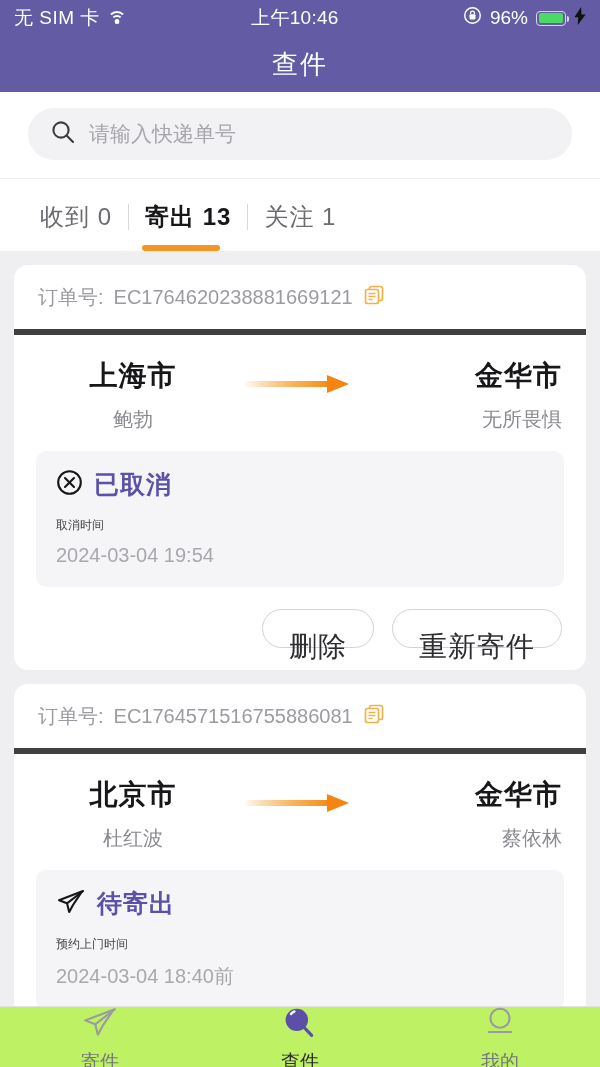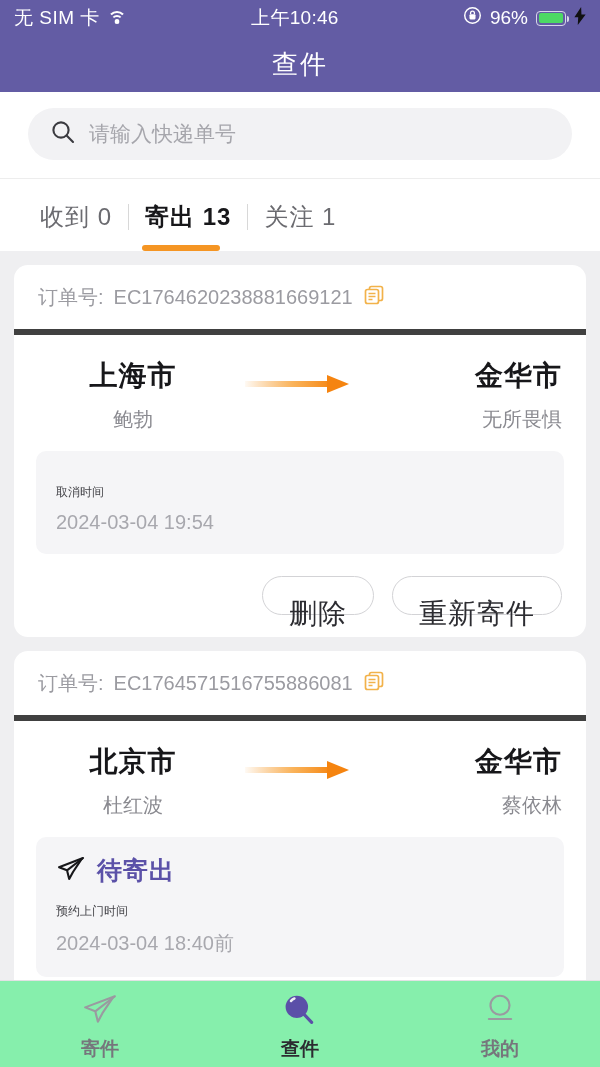--- a/index.html
+++ b/index.html
@@ -94,23 +94,23 @@
   .actions { display: flex; justify-content: flex-end; gap: 18px; padding: 22px 24px 22px; }
   .pill {
     border: 1px solid #d3d3d6; border-radius: 26px; background: #fff;
     padding: 12px 26px; height: 39px; line-height: 50px;
     font-size: 28px; color: #2c2c31; letter-spacing: 1px;
     font-family: inherit;
   }
 
   
   .tabbar {
-    position: absolute; left: 0; bottom: 0; width: 600px; height: 87px;
-    background: #86efac; border-top: 1px solid #e2e2e4;
-    display: flex; align-items: center; font-weight: bold;
+    position: absolute; left: 0; bottom: 0; width: 600px; height: 61px;
+    background: #bef264; border-top: 1px solid #e2e2e4;
+    display: flex; align-items: center;
   }
   .nav-item { flex: 1 1 0; display: flex; flex-direction: column; align-items: center; gap: 6px; padding-top: 7px; }
   .nav-label { font-size: 19px; color: #76767c; }
   .nav-item.active .nav-label { color: #2c2c31; }
 </style>
 </head>
 <body>
 
 <div id="app">
 
@@ -204,20 +204,30 @@
             <rect x="0" y="10" width="88" height="6" fill="url(#ag1)"></rect>
             <path d="M82 4 L104 13 L82 22 Z" fill="#f58410"></path>
           </svg>
         </div>
         <div class="route-col right">
           <div class="city">金华市</div>
           <div class="person">无所畏惧</div>
         </div>
       </div>
       <div class="status-box">
+        <div class="status-row">
+          <span>
+            <svg width="27" height="27" viewBox="0 0 27 27">
+                <circle cx="13.5" cy="13.5" r="11.3" fill="none" stroke="#17171a" stroke-width="2.1"></circle>
+                <line x1="9" y1="9" x2="18" y2="18" stroke="#17171a" stroke-width="2.1" stroke-linecap="round"></line>
+                <line x1="18" y1="9" x2="9" y2="18" stroke="#17171a" stroke-width="2.1" stroke-linecap="round"></line>
+              </svg>
+          </span>
+          <span class="status-text">已取消</span>
+        </div>
         <div class="status-label">取消时间</div>
         <div class="status-time">2024-03-04 19:54</div>
       </div>
       <div class="actions">
         <button class="pill">删除</button>
         <button class="pill">重新寄件</button>
       </div>
     </div>
 
     <div class="card">

